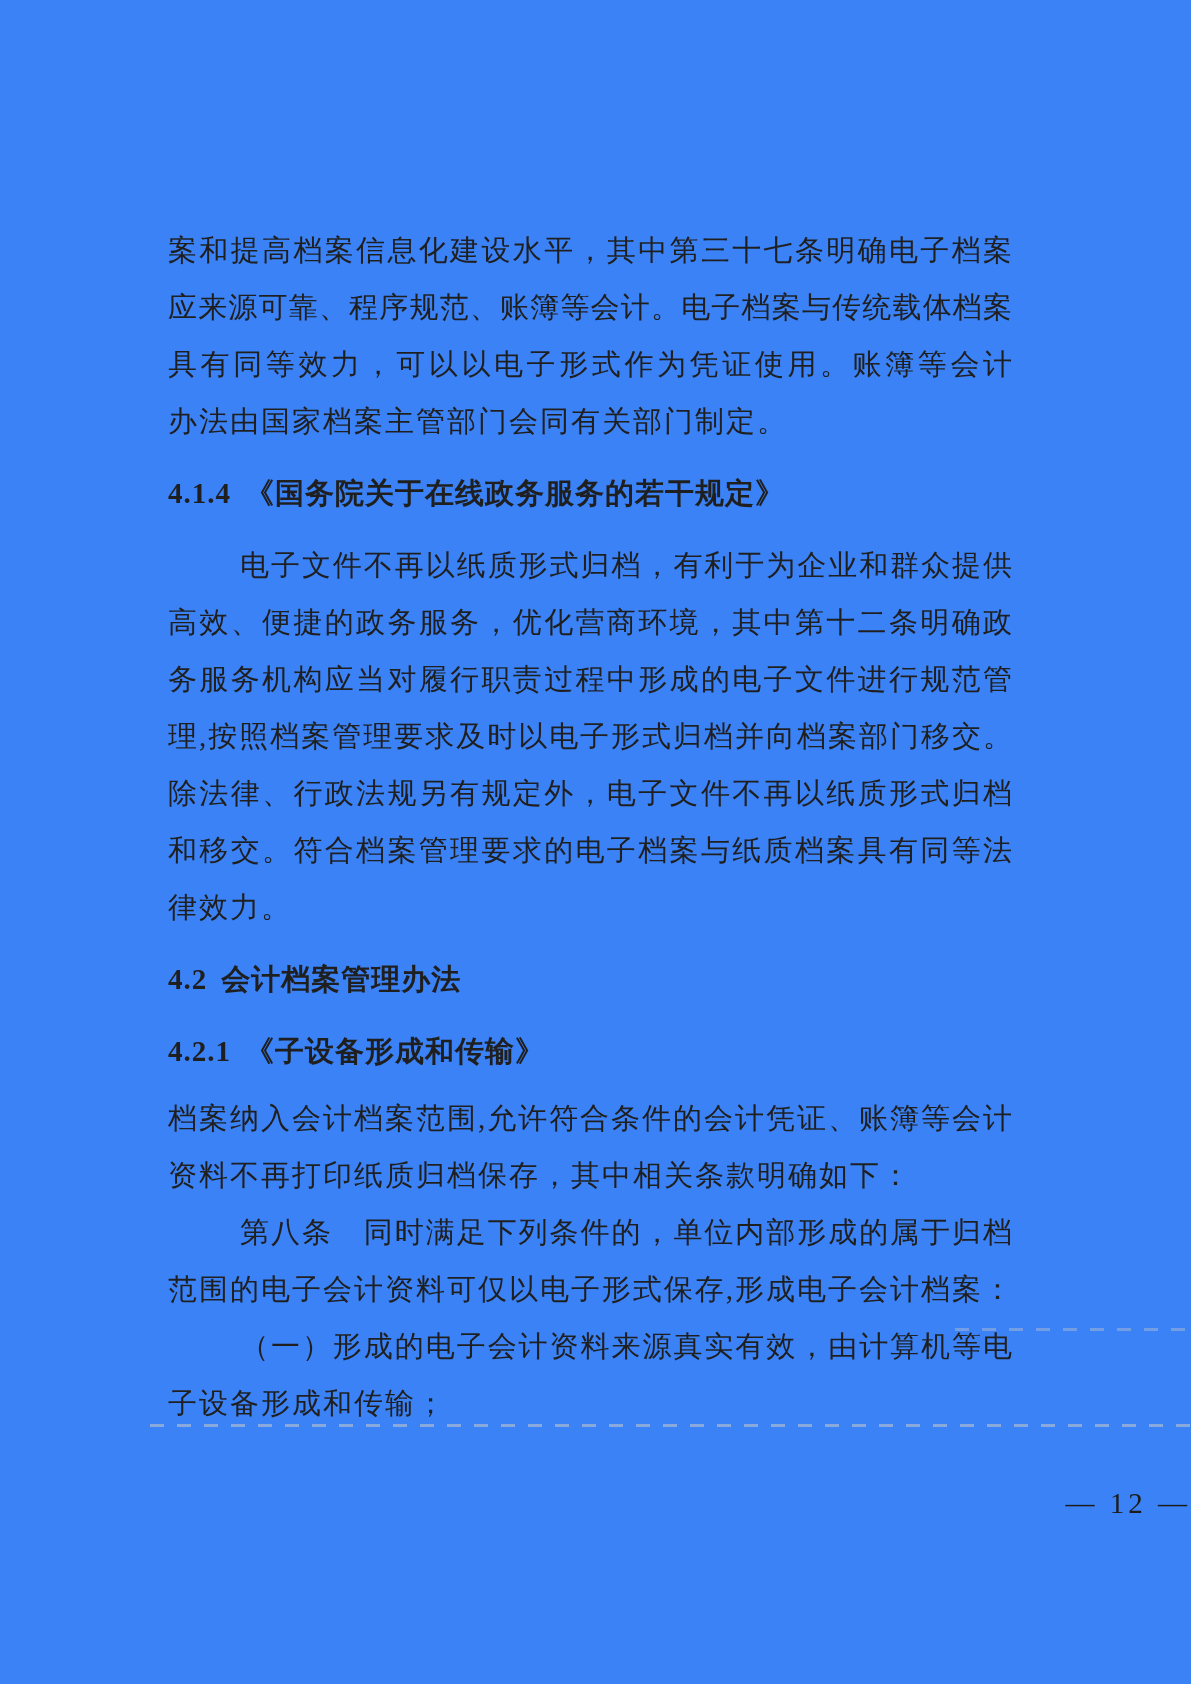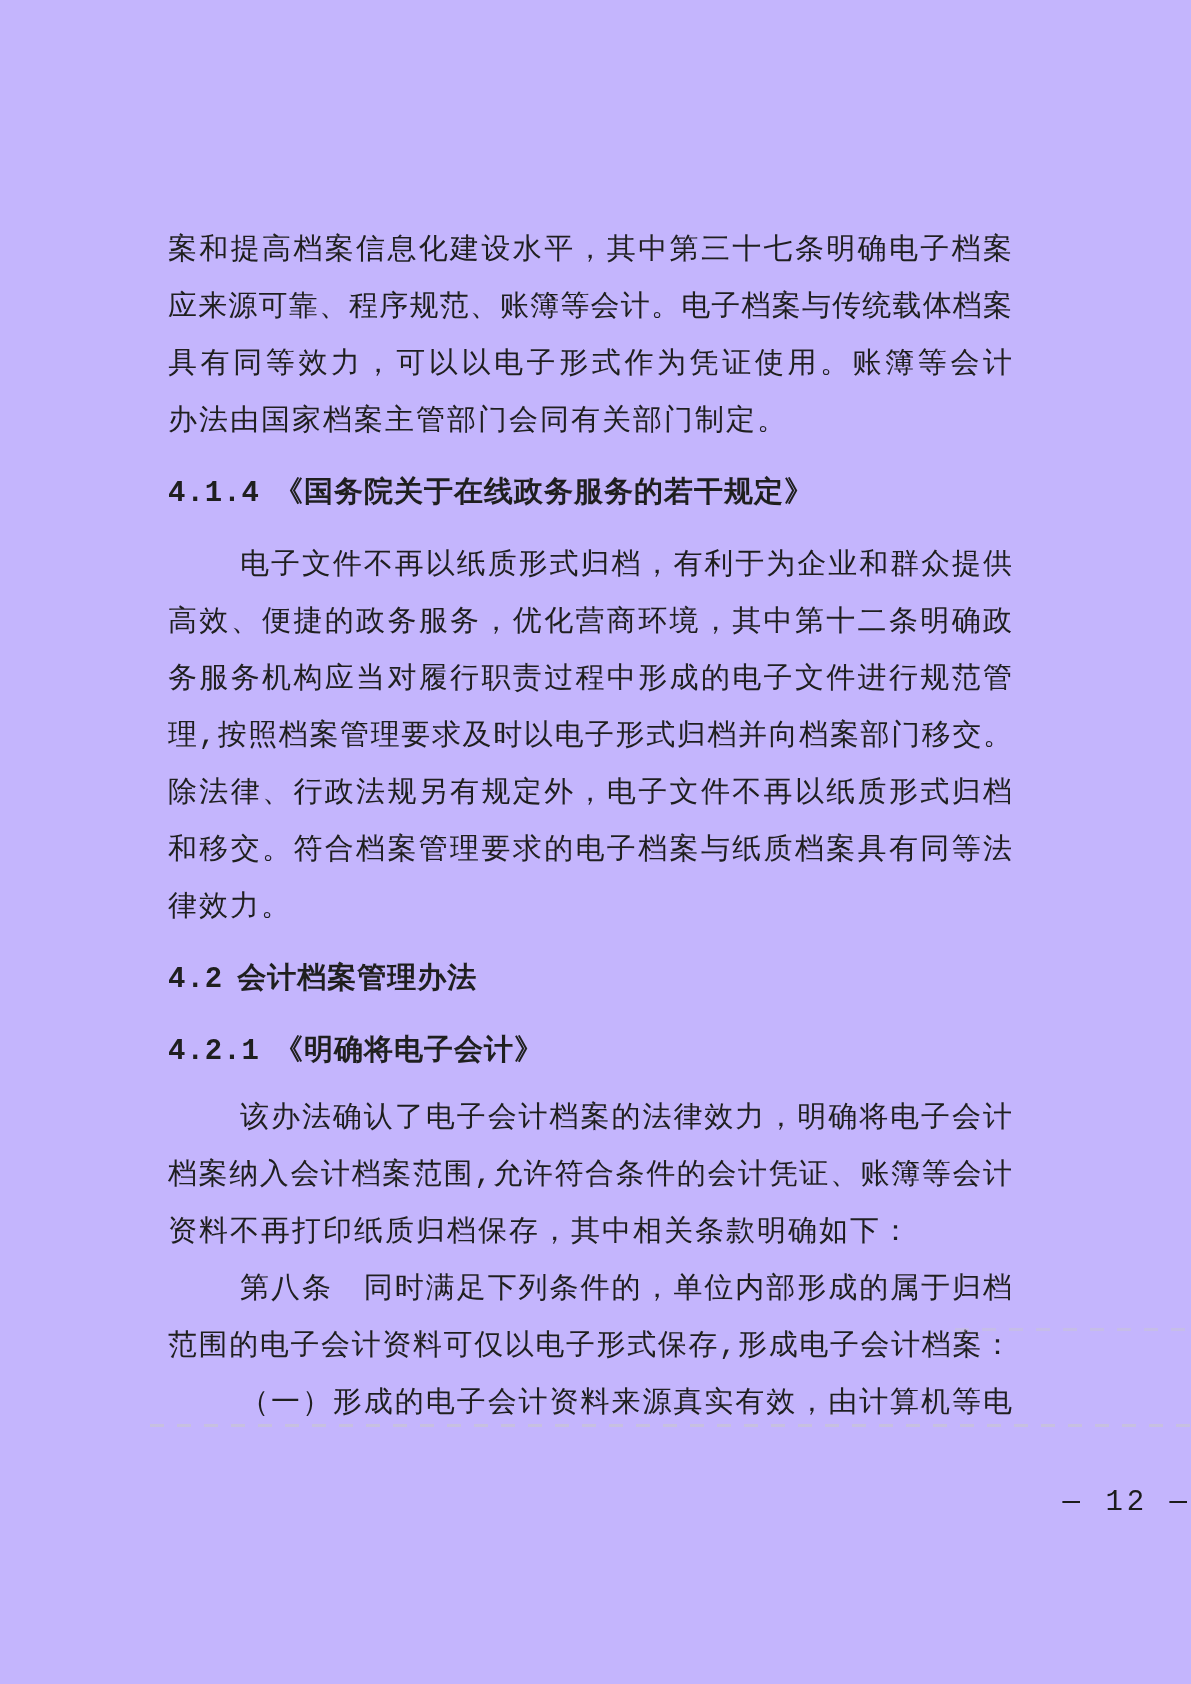--- a/index.html
+++ b/index.html
@@ -4,23 +4,23 @@
 <style>
   html, body {
     margin: 0;
     padding: 0;
     background: #ffffff;
   }
   .page {
     position: relative;
     width: 1191px;
     height: 1684px;
-    background: #c4b5fd;
+    background: #3b82f6;
     overflow: hidden;
-    font-family: Liberation Mono, monospace;
+    font-family: Liberation Serif, serif;
     color: #1f1f1f;
   }
   .content {
     position: absolute;
     left: 168px;
     top: 222px;
     width: 844px;
     font-size: 29px;
     line-height: 57px;
   }
@@ -109,36 +109,36 @@
       <div class="line fill">除法律、行政法规另有规定外，电子文件不再以纸质形式归档</div>
       <div class="line fill">和移交。符合档案管理要求的电子档案与纸质档案具有同等法</div>
       <div class="line last">律效力。</div>
     </div>
 
     <div class="heading">
       <span class="num">4.2</span><span class="title">会计档案管理办法</span>
     </div>
 
     <div class="heading tight">
-      <span class="num">4.2.1</span><span class="title">《明确将电子会计》</span>
+      <span class="num">4.2.1</span><span class="title">《子设备形成和传输》</span>
     </div>
 
     <div class="para">
-      <div class="line fill indent">该办法确认了电子会计档案的法律效力，明确将电子会计</div>
       <div class="line fill">档案纳入会计档案范围,允许符合条件的会计凭证、账簿等会计</div>
       <div class="line last">资料不再打印纸质归档保存，其中相关条款明确如下：</div>
     </div>
 
     <div class="para">
       <div class="line fill indent">第八条　同时满足下列条件的，单位内部形成的属于归档</div>
       <div class="line fill">范围的电子会计资料可仅以电子形式保存,形成电子会计档案：</div>
     </div>
 
     <div class="para">
       <div class="line fill indent">（一）形成的电子会计资料来源真实有效，由计算机等电</div>
+      <div class="line last">子设备形成和传输；</div>
     </div>
 
   </div>
 
   <div class="artifact a2"></div>
   <div class="artifact a1"></div>
 
   <div class="footer">
     <span>— 12 —</span>
   </div>

